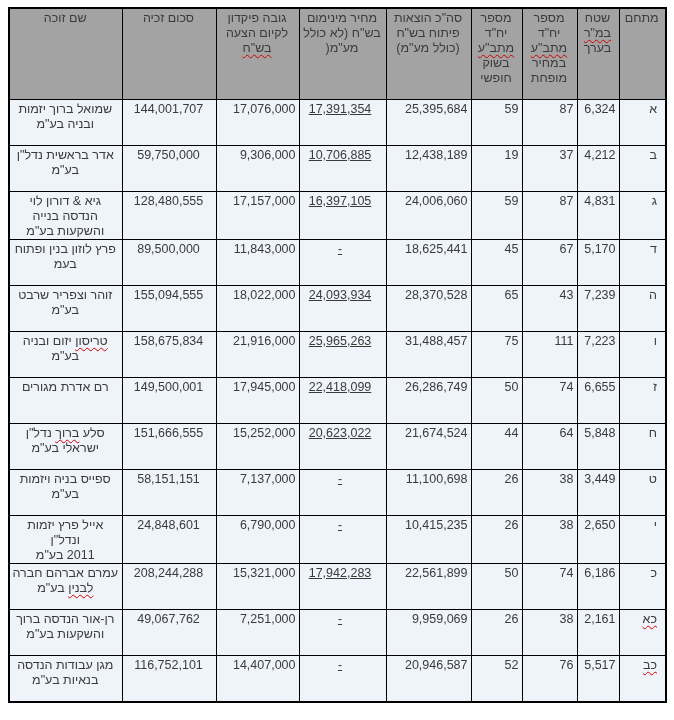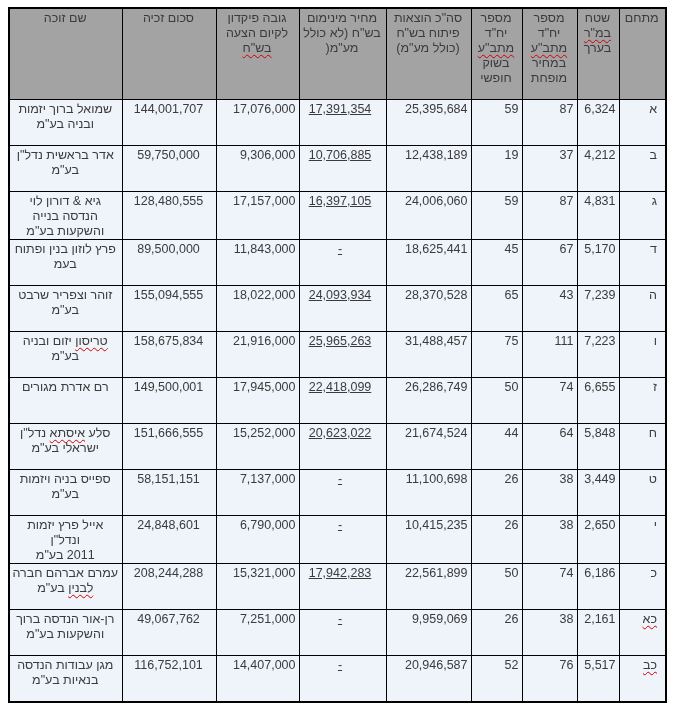--- a/index.html
+++ b/index.html
@@ -182,21 +182,21 @@
     </tr>
         <tr>
       <td class="c-letter"><span>ח</span></td>
       <td class="c-num">5,848</td>
       <td class="c-num">64</td>
       <td class="c-num">44</td>
       <td class="c-num">21,674,524</td>
       <td class="c-min">20,623,022</td>
       <td class="c-num">15,252,000</td>
       <td class="c-sum">151,666,555</td>
-      <td class="c-name"><span>סלע </span><span class="sq">איסתא</span><span> נדל"ן
+      <td class="c-name"><span>סלע </span><span class="sq">ברוך</span><span> נדל"ן
 ישראלי בע"מ</span></td>
     </tr>
         <tr>
       <td class="c-letter"><span>ט</span></td>
       <td class="c-num">3,449</td>
       <td class="c-num">38</td>
       <td class="c-num">26</td>
       <td class="c-num">11,100,698</td>
       <td class="c-min">-</td>
       <td class="c-num">7,137,000</td>

